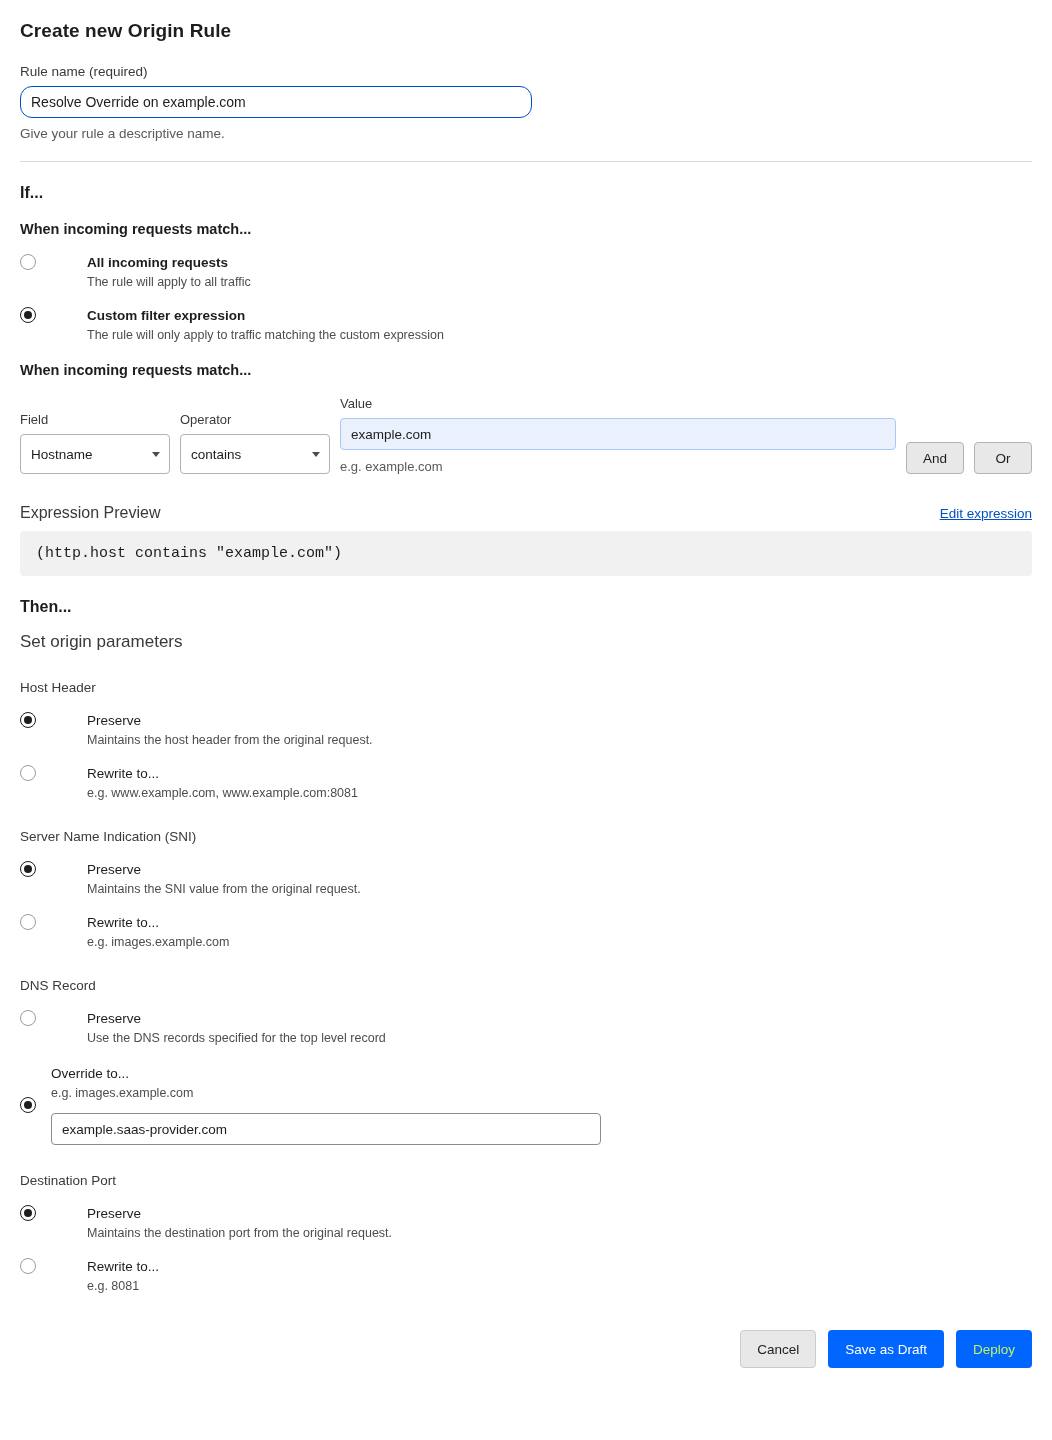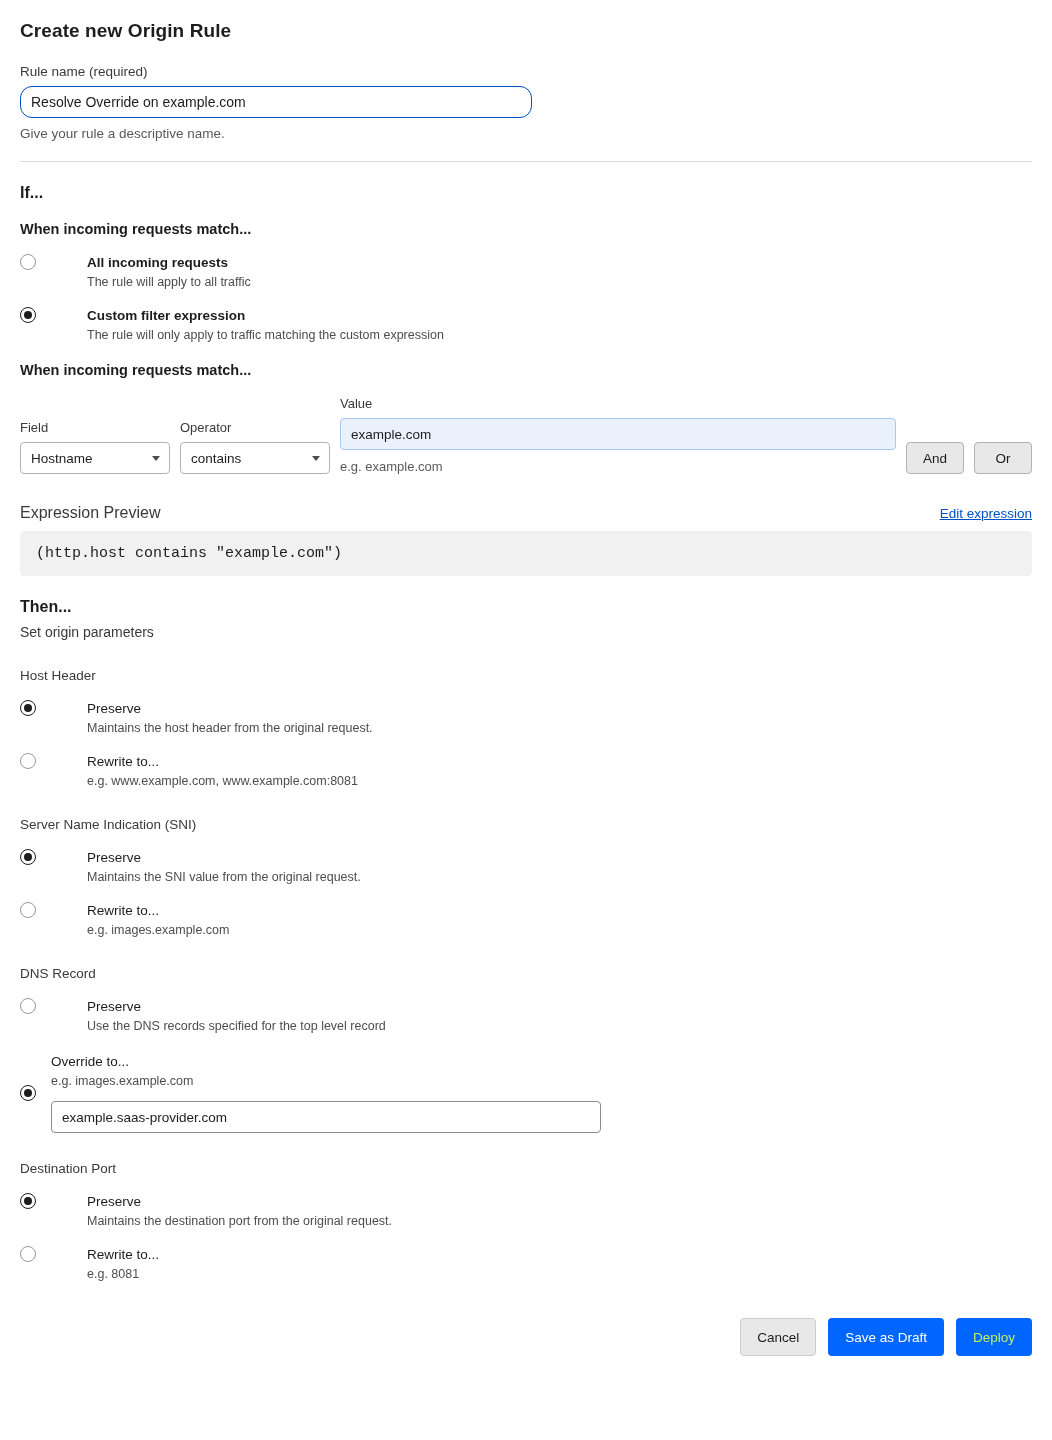--- a/index.html
+++ b/index.html
@@ -115,21 +115,21 @@
   }
   .expr-col { display: flex; flex-direction: column; }
   .col-label {
     font-size: 13px;
     color: #3a3a3a;
     margin-bottom: 7px;
   }
   .select-box {
     position: relative;
     width: 150px;
-    height: 32px;
+    height: 40px;
     border: 1px solid #b3b3b3;
     border-radius: 4px;
     background: #fff;
     display: flex;
     align-items: center;
     padding: 0 10px;
     font-size: 13.5px;
     color: #1d1d1d;
   }
   .select-box .caret {
@@ -189,23 +189,23 @@
   .preview-box {
     margin-top: 9px;
     background: #f1f1f1;
     border-radius: 4px;
     padding: 14px 16px;
     font-family: "Liberation Mono", monospace;
     font-size: 15px;
     color: #1d1d1d;
   }
   .plain-label {
-    font-size: 14px;
-    color: #3a3a3a;
-    margin-top: 8px;
+    font-size: 17px;
+    color: #3a3a3a;
+    margin-top: 16px;
   }
   .group-label {
     font-size: 13.5px;
     color: #3a3a3a;
     margin-top: 28px;
   }
   .override-block { margin-top: 18px; display: flex; align-items: center; }
   .override-inner { margin-left: 15px; }
   .override-input {
     margin-top: 12px;

